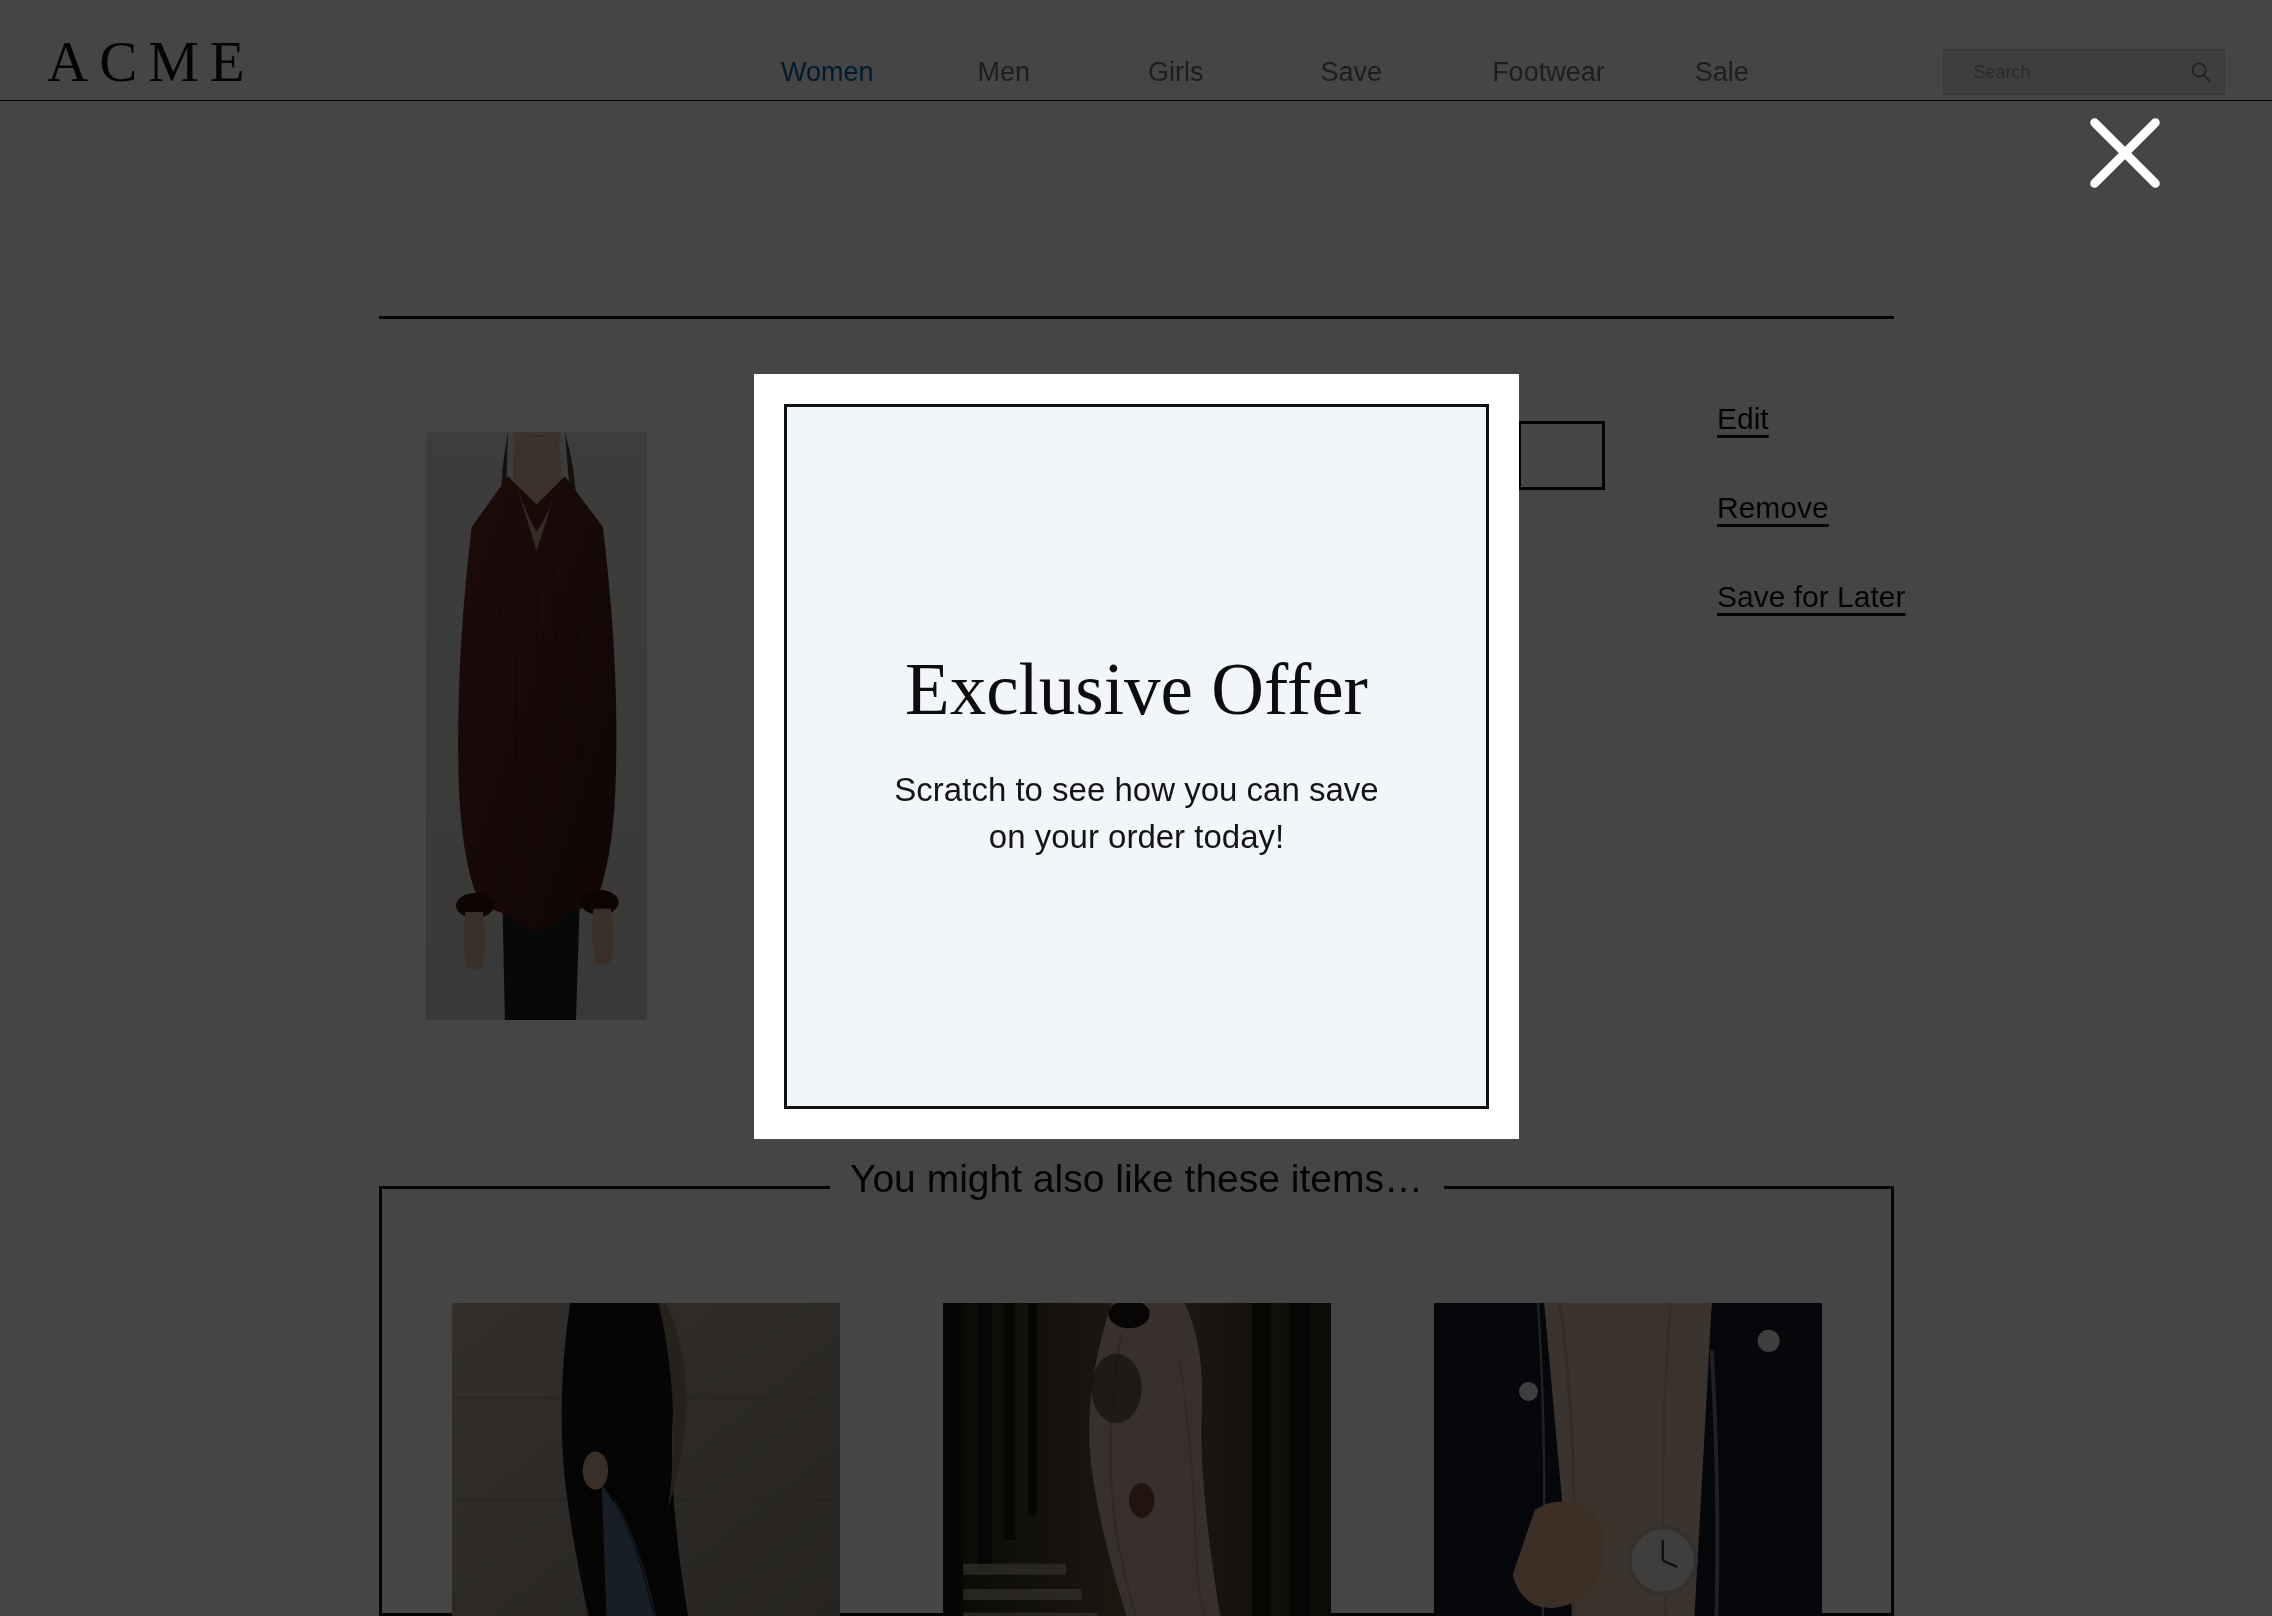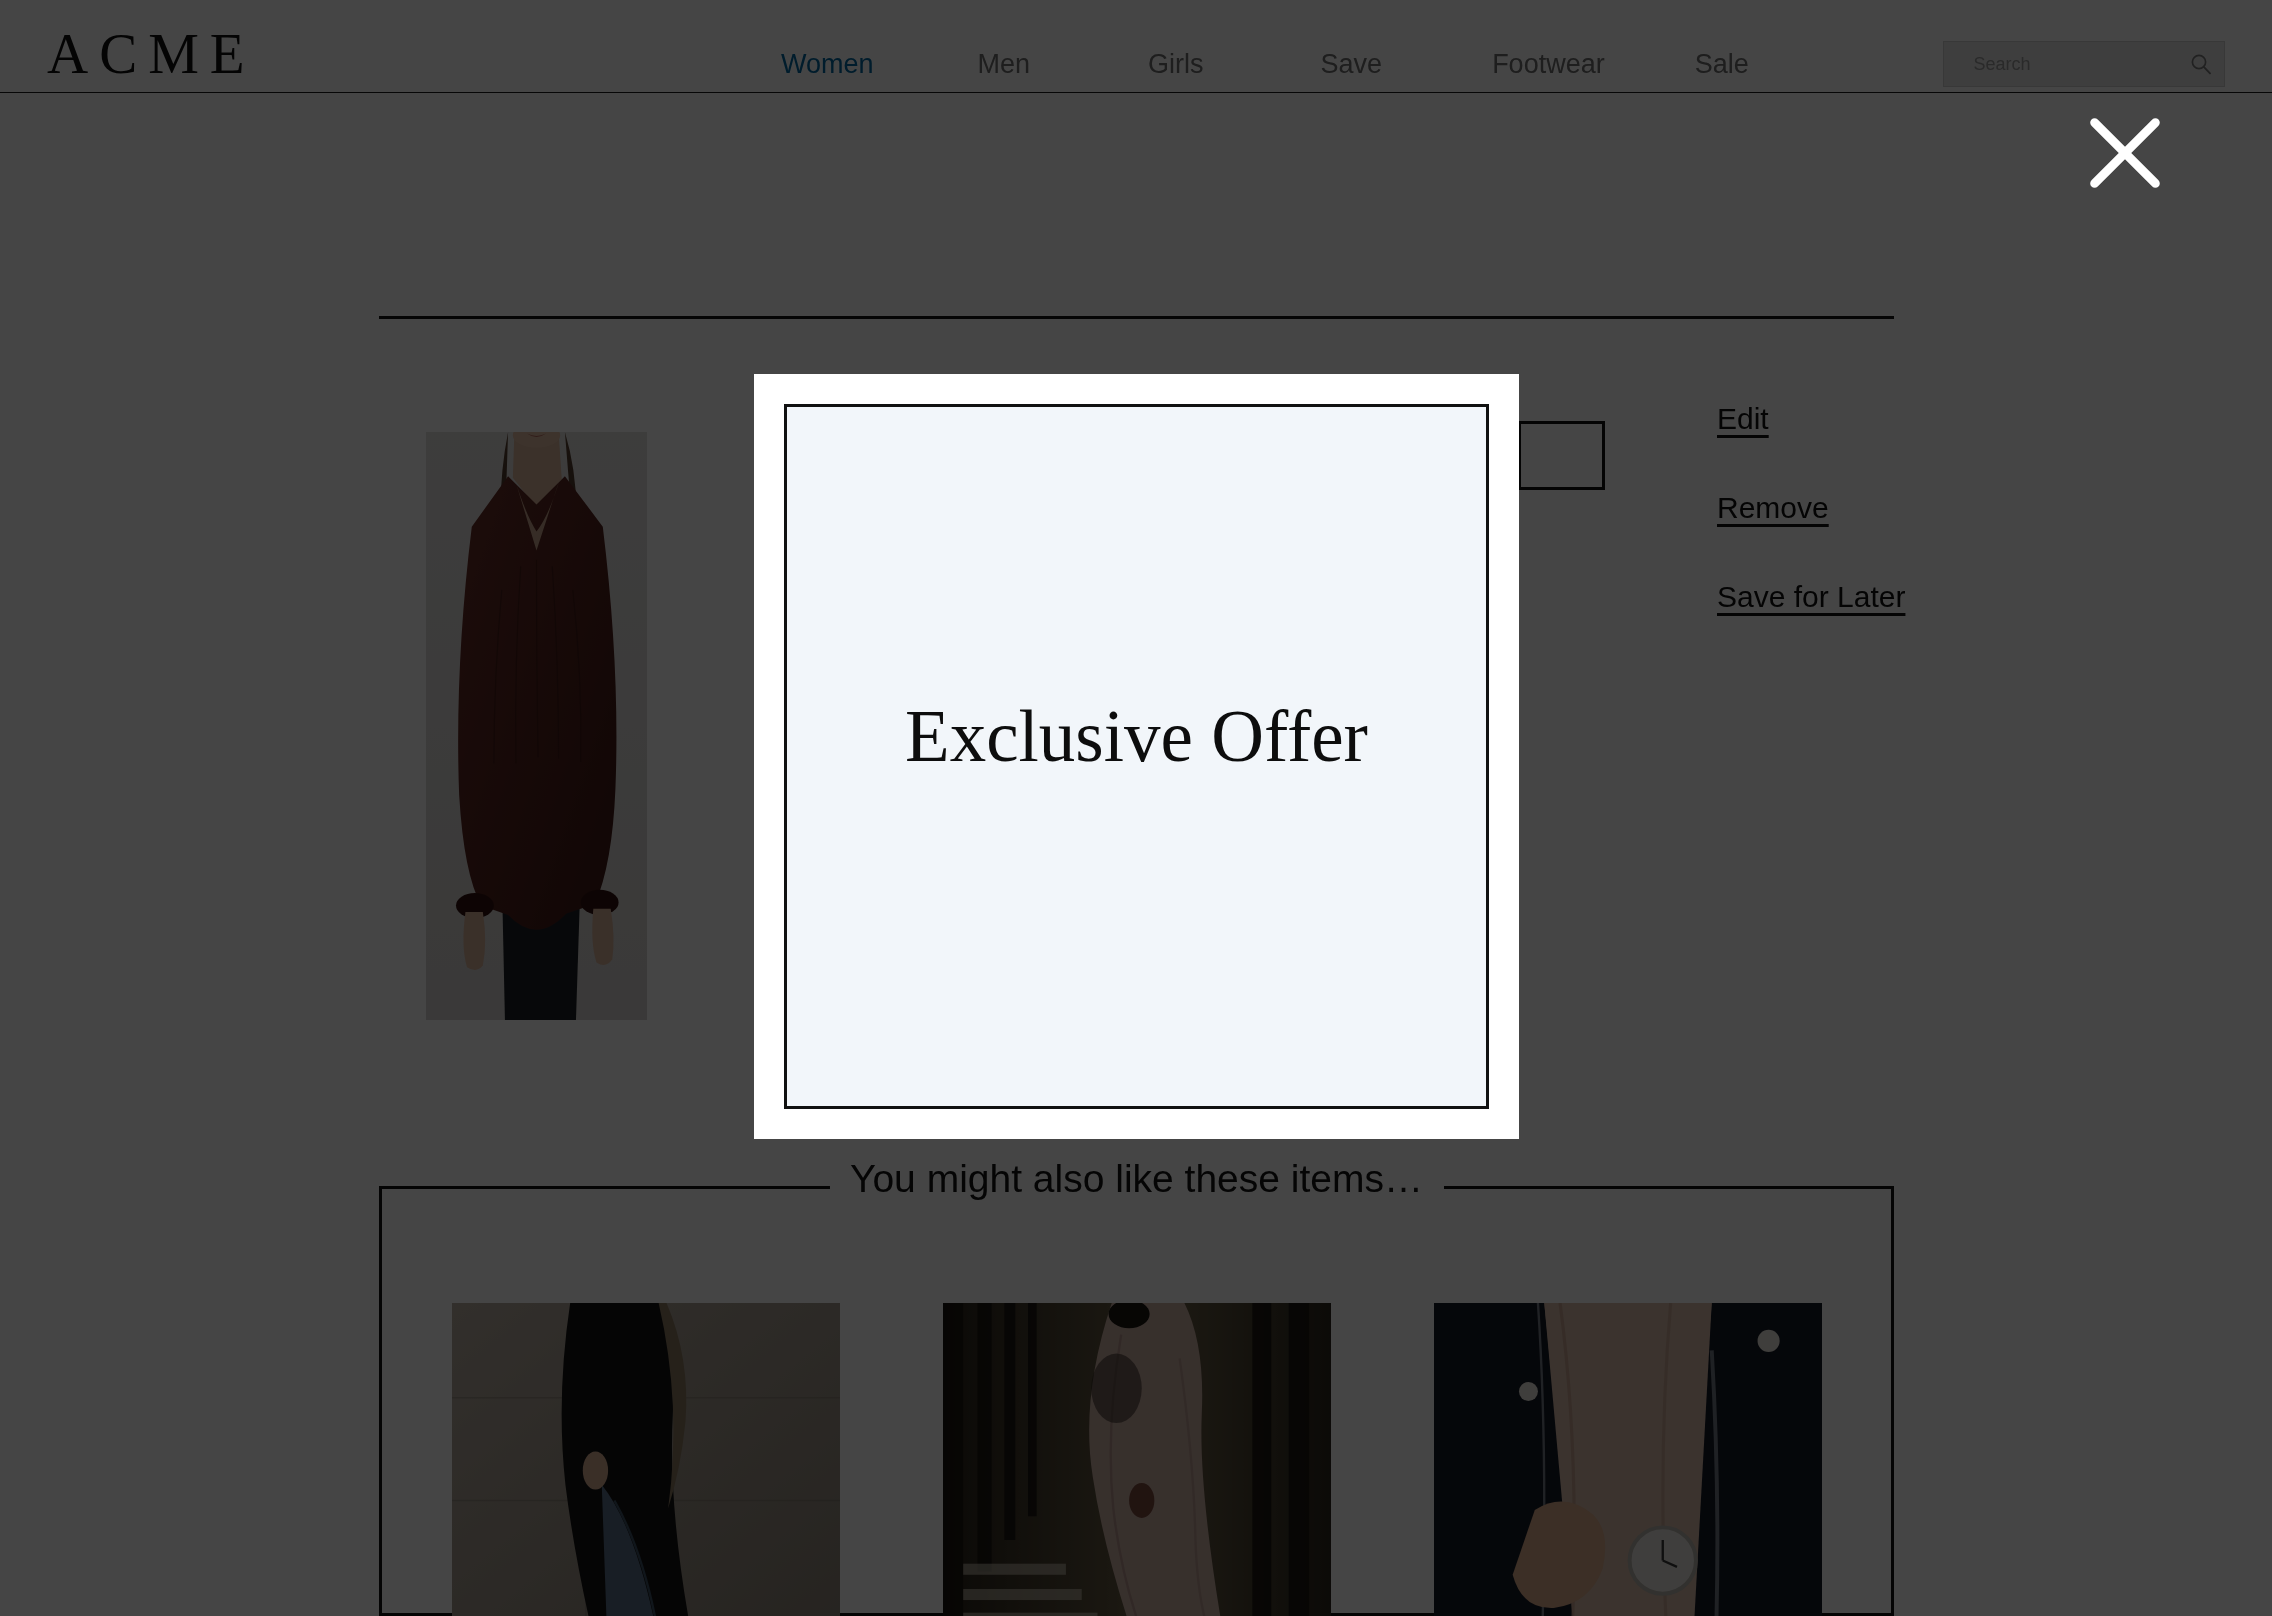--- a/index.html
+++ b/index.html
@@ -25,21 +25,21 @@
   
   #site {
     position: absolute;
     inset: 0;
     background: #ffffff;
   }
 
   
   #header {
     position: absolute;
-    left: 0; top: 8px;
+    left: 0; top: 16px;
     width: 2273px;
     height: 85px;
     background: #ffffff;
     border-bottom: 1.6px solid #1a1a1a;
     box-sizing: border-box;
   }
   #logo {
     position: absolute;
     left: 47px;
     top: 17.4px;
@@ -452,17 +452,19 @@
   <div id="close-btn">
     <svg viewBox="0 0 100 100" width="80" height="80">
       <line x1="12" y1="12" x2="88" y2="88" stroke="#ffffff" stroke-width="11" stroke-linecap="round"></line>
       <line x1="88" y1="12" x2="12" y2="88" stroke="#ffffff" stroke-width="11" stroke-linecap="round"></line>
     </svg>
   </div>
 
   <div id="modal">
     <div id="modal-inner">
       <h1 id="modal-title">Exclusive Offer</h1>
+      <p id="modal-sub">Scratch to see how you can save
+on your order today!</p>
     </div>
   </div>
 
 </div>
 
 
 </body></html>

